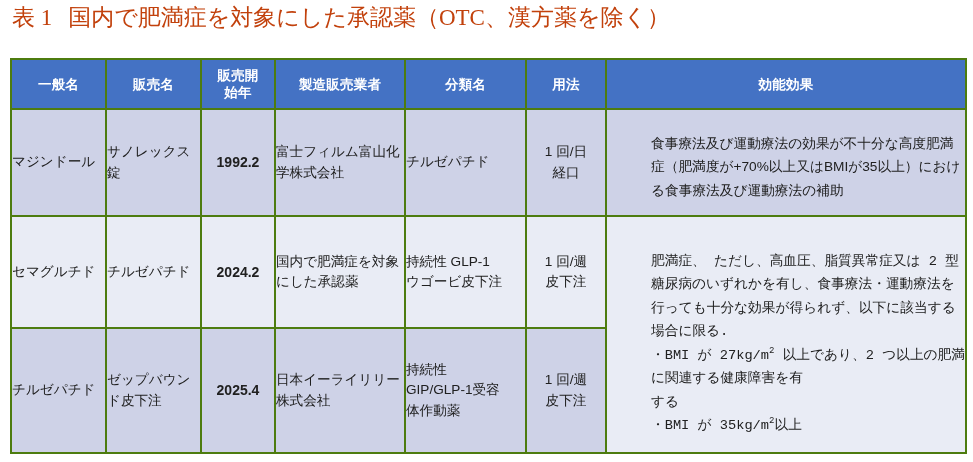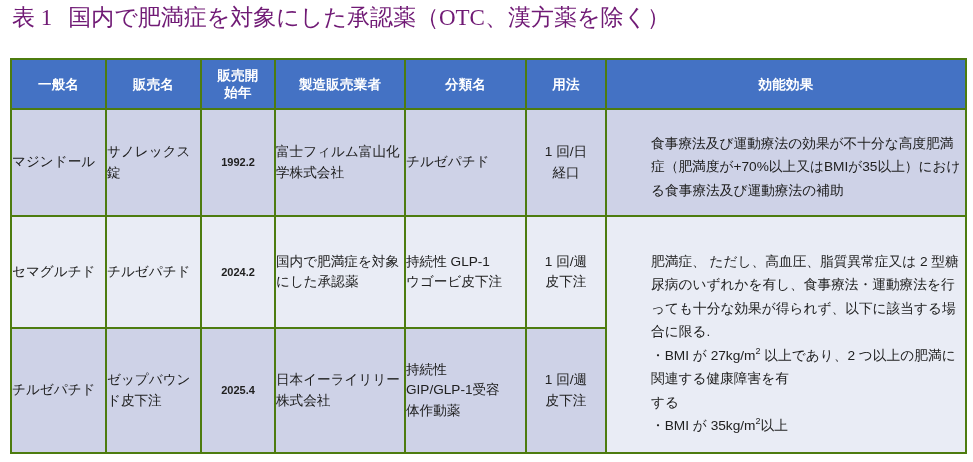--- a/index.html
+++ b/index.html
@@ -19,21 +19,21 @@
     height: 462px;
   }
 
   
   .table-title {
     position: absolute;
     left: 12px;
     top: 3px;
     font-size: 23px;
     line-height: 30px;
-    color: #701a75;
+    color: #c2410c;
     font-family: "Liberation Serif", "DejaVu Serif", serif;
     white-space: nowrap;
     letter-spacing: 0px;
   }
   .table-title .title-num {
     margin-right: 16px;
   }
 
   
   .tbl-wrap {
@@ -86,40 +86,40 @@
   td.c-maker,
   td.c-class,
   td.c-usage {
     padding-left: 9px;
     padding-right: 5px;
     text-align: left;
   }
   td.c-year {
     text-align: center;
     font-weight: bold;
-    font-size: 11px;
+    font-size: 14px;
   }
   td.c-usage {
     text-align: center;
     padding-left: 4px;
     padding-right: 4px;
   }
   td.c-effect {
     padding: 0 10px 0 10px;
     vertical-align: top;
     text-align: left;
   }
   td.c-effect .eff-inner {
     display: block;
     padding-top: 9px;
     line-height: 23.5px;
     font-size: 13.7px;
     margin-left: 44px;
   }
-  td.c-effect.eff-mid .eff-inner { padding-top: 18px; }
+  td.c-effect.eff-mid .eff-inner { padding-top: 18px; font-family: Liberation Mono, monospace; }
   td.c-maker { line-height: 20.5px; }
   td.c-class { line-height: 20.5px; }
 
   .cellbox { display: block; }
   sup.unit { font-size: 9px; vertical-align: super; line-height: 0; }
 </style>
 </head>
 <body>
 
 <div id="page">

